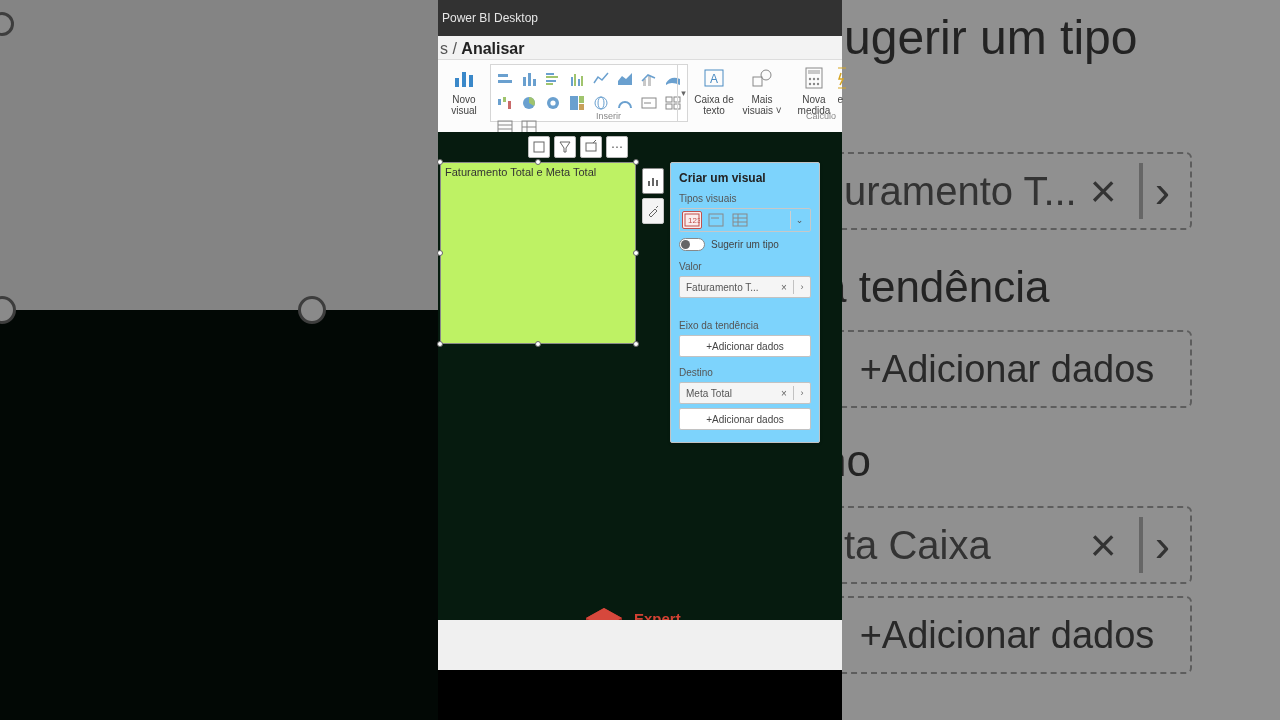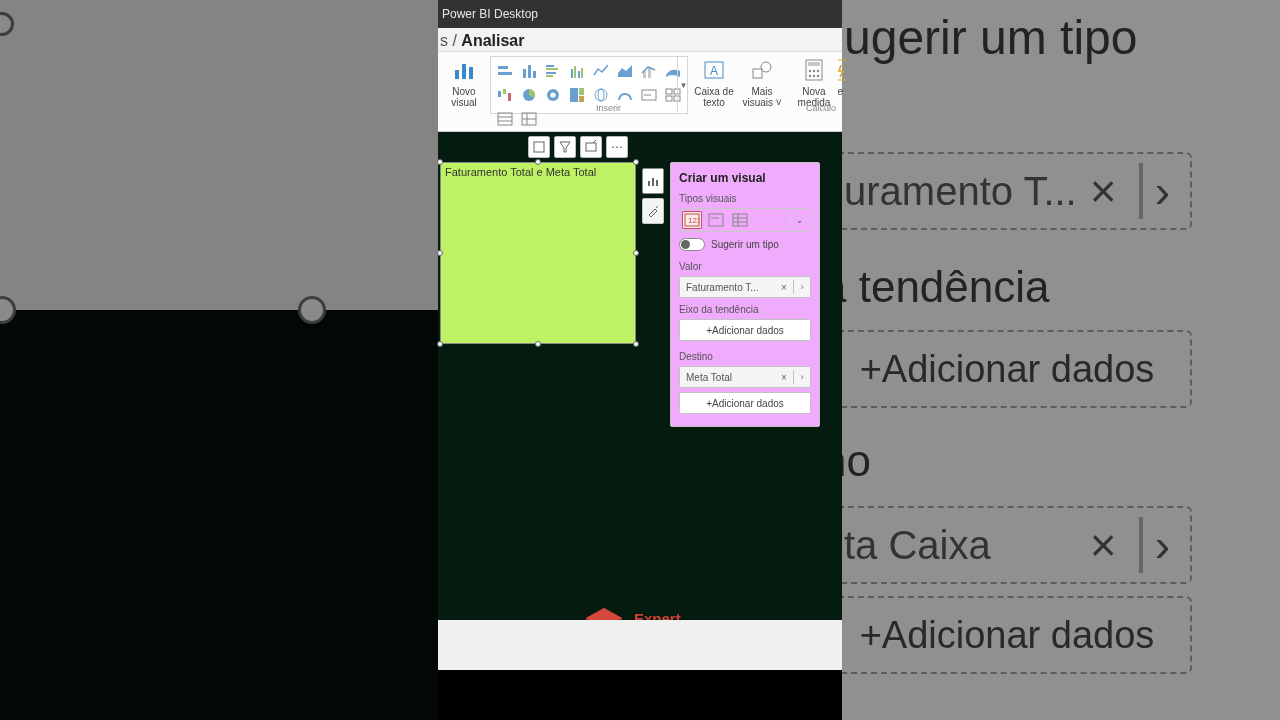--- a/index.html
+++ b/index.html
@@ -16,21 +16,21 @@
   .zoom-chip { position:absolute; border:2px dashed #9b9b9b; border-radius:6px; height:78px; display:flex; align-items:center; padding:0 20px; font-size:40px; color:#555; justify-content:space-between; }
   .zoom-chip span.x { font-size:46px; color:#555; margin:0 10px; }
   .zoom-chip span.bar { width:4px; height:56px; background:#aaa; display:inline-block; margin:0 12px; }
   .zoom-chip span.arr { font-size:46px; color:#555; }
   .zoom-label { position:absolute; font-size:44px; color:#3b3b3b; }
   .zoom-add { position:absolute; border:2px dashed #9b9b9b; border-radius:6px; height:78px; display:flex; align-items:center; justify-content:center; font-size:38px; color:#444; }
 
   
   .app { position: absolute; left: 438px; top: 0; width: 404px; height: 720px; background: #000; }
 
-  .titlebar { height: 28px; background: #323232; color: #e6e6e6; font-size: 12px; display:flex; align-items:center; padding-left:4px; }
+  .titlebar { height: 36px; background: #323232; color: #e6e6e6; font-size: 12px; display:flex; align-items:center; padding-left:4px; }
 
   .tabstrip { height: 24px; background: #f3f3f3; border-bottom: 1px solid #ddd; position:relative; }
   .tabstrip .crumb { position:absolute; left:2px; top:4px; font-size:16px; color:#555; }
   .tabstrip .crumb b { color:#222; }
 
   .ribbon { height: 80px; background: #fcfcfc; border-bottom:1px solid #d0d0d0; display:flex; align-items:flex-start; padding:4px 2px 0 2px; position:relative; }
   .ribbon-group { display:flex; flex-direction:column; align-items:center; height:100%; padding:0 4px; border-right:none; }
   .big-btn { display:flex; flex-direction:column; align-items:center; width:40px; cursor:pointer; }
   .big-btn .ico { width:28px; height:28px; display:flex; align-items:center; justify-content:center; }
   .big-btn .lbl { font-size:10px; color:#444; text-align:center; line-height:1.1; margin-top:2px; }
@@ -56,21 +56,21 @@
 
   .ctx-toolbar { position:absolute; left:90px; top:4px; display:flex; gap:4px; background:transparent; }
   .ctx-toolbar .tbtn { width:22px; height:22px; background:#fff; border:1px solid #bbb; border-radius:2px; display:flex; align-items:center; justify-content:center; font-size:12px; color:#555; }
 
   
   .side-tabs { position:absolute; left:204px; top:36px; display:flex; flex-direction:column; gap:4px; }
   .side-tabs .stab { width:22px; height:26px; background:#f4f4f4; border:1px solid #c8c8c8; border-radius:2px; display:flex; align-items:center; justify-content:center; color:#555; }
   .side-tabs .stab.active { background:#fff; border-color:#888; }
 
   
-  .pane { position:absolute; left:232px; top:30px; width:150px; background:#f0abfc; border:1px solid #c2c2c2; border-radius:2px; box-shadow:0 1px 3px rgba(0,0,0,0.15); padding-bottom:8px; }
+  .pane { position:absolute; left:232px; top:30px; width:150px; background:#7dd3fc; border:1px solid #c2c2c2; border-radius:2px; box-shadow:0 1px 3px rgba(0,0,0,0.15); padding-bottom:8px; }
   .pane h3 { font-size:12px; font-weight:600; color:#222; padding:8px 8px 6px 8px; }
   .pane .seclbl { font-size:10px; color:#555; padding:2px 8px 4px 8px; }
   .vt-row { display:flex; align-items:center; gap:4px; margin:0 8px 6px 8px; border:1px solid #c8c8c8; border-radius:2px; padding:2px; position:relative; }
   .vt-row .vtb { width:20px; height:18px; display:flex; align-items:center; justify-content:center; border-radius:2px; font-size:11px; color:#555; }
   .vt-row .vtb.sel { border:1px solid #c0504d; background:#faecec; }
   .vt-row .vtdrop { position:absolute; right:2px; width:18px; height:18px; border-left:1px solid #d0d0d0; display:flex; align-items:center; justify-content:center; font-size:9px; color:#555;}
   .toggle-row { display:flex; align-items:center; gap:6px; margin:0 8px 8px 8px; font-size:10px; color:#444; }
   .toggle { width:26px; height:13px; border:1px solid #888; border-radius:7px; position:relative; background:#fff; }
   .toggle .knob { width:9px; height:9px; background:#666; border-radius:50%; position:absolute; left:1px; top:1px; }
   .chip { margin:0 8px 4px 8px; border:1px solid #c2c2c2; border-radius:2px; height:22px; display:flex; align-items:center; font-size:10px; color:#555; background:#f5f5f5; }
@@ -421,21 +421,21 @@
       </div>
 
       <div class="seclbl">Valor</div>
       <div class="chip">
         <div class="txt">Faturamento T...</div>
         <div class="x">×</div>
         <div class="sep"></div>
         <div class="arr">›</div>
       </div>
 
-      <div class="seclbl" style="margin-top:4px;">Eixo da tendência</div>
+      <div class="seclbl" style="margin-top:20px;">Eixo da tendência</div>
       <div class="addbtn">
         <span>+Adicionar dados</span>
       </div>
 
       <div class="seclbl" style="margin-top:8px;">Destino</div>
       <div class="chip">
         <div class="txt">Meta Total</div>
         <div class="x">×</div>
         <div class="sep"></div>
         <div class="arr">›</div>

